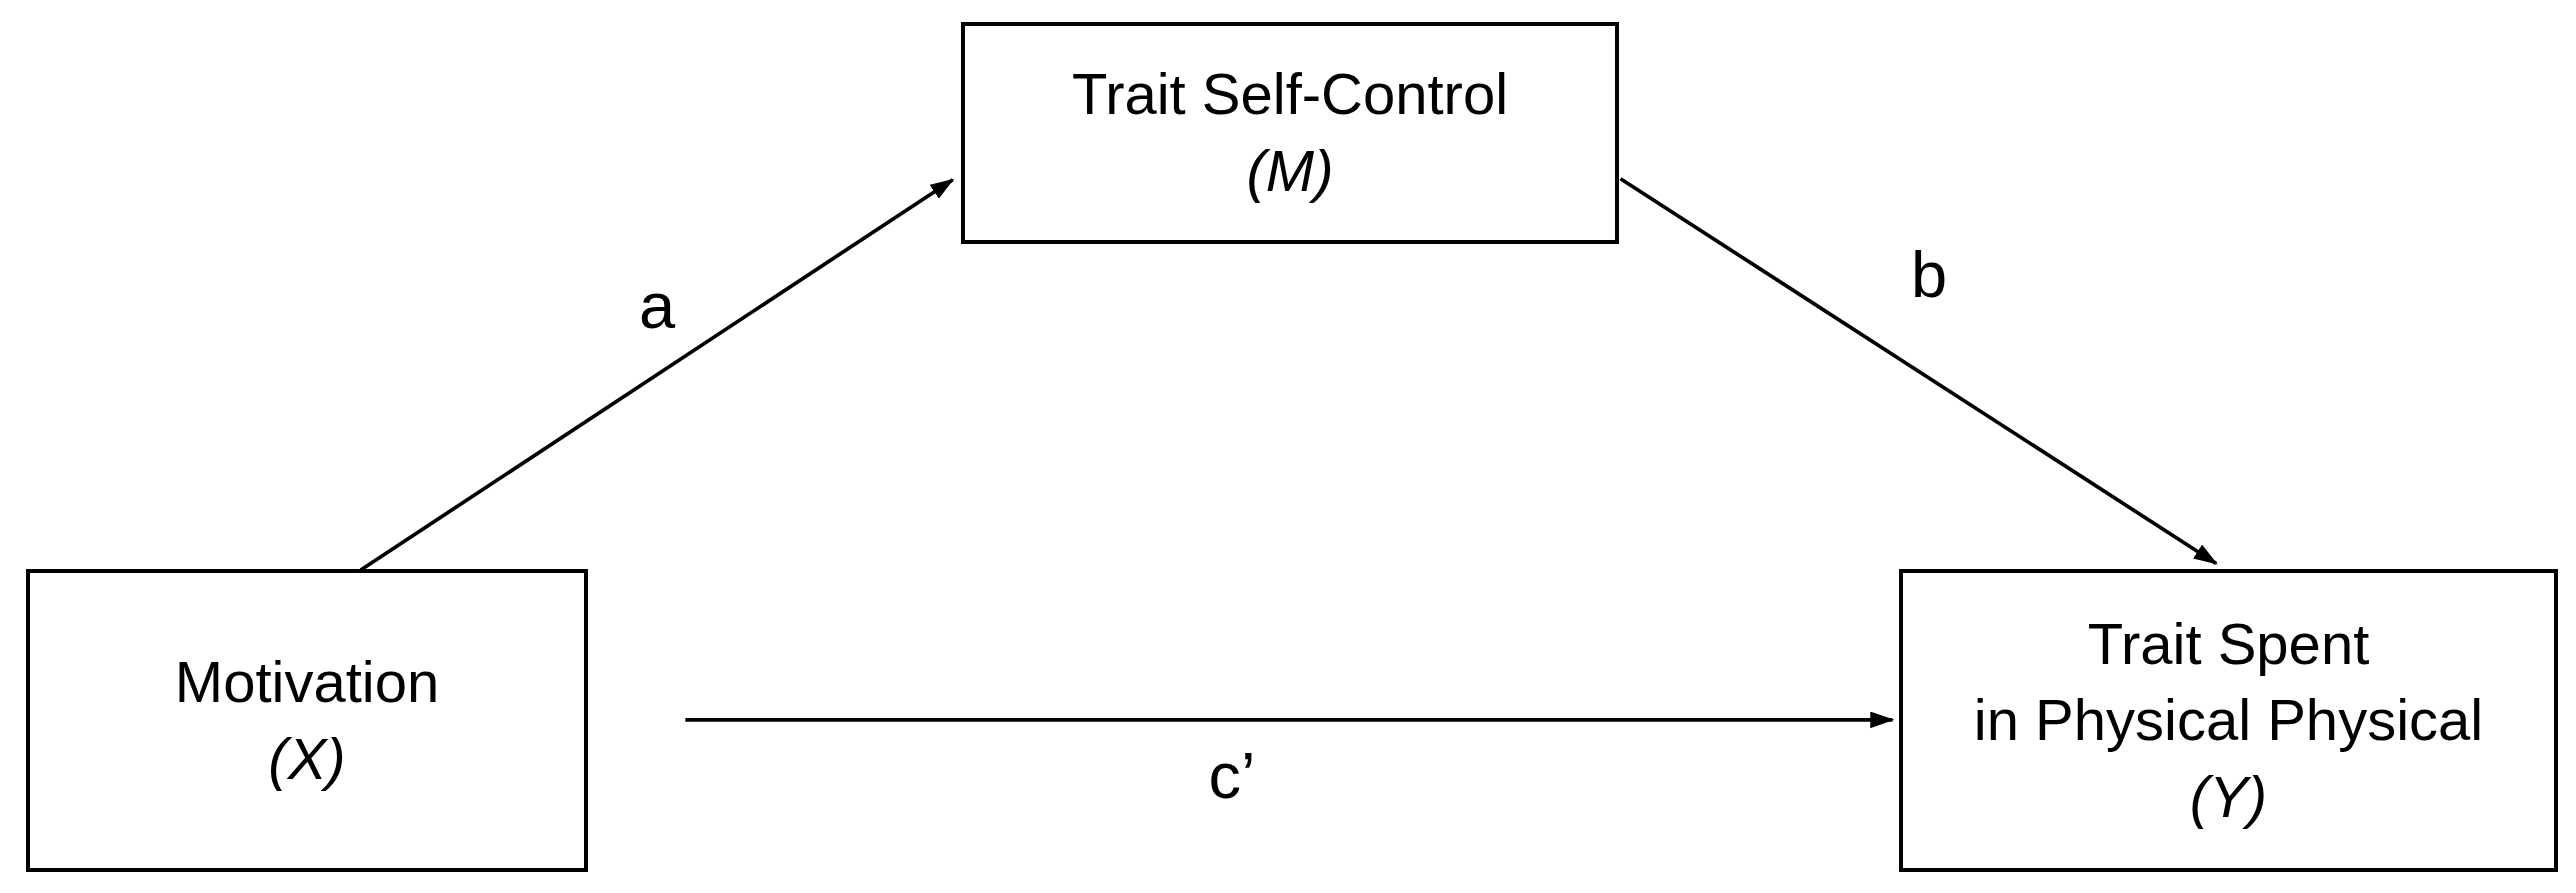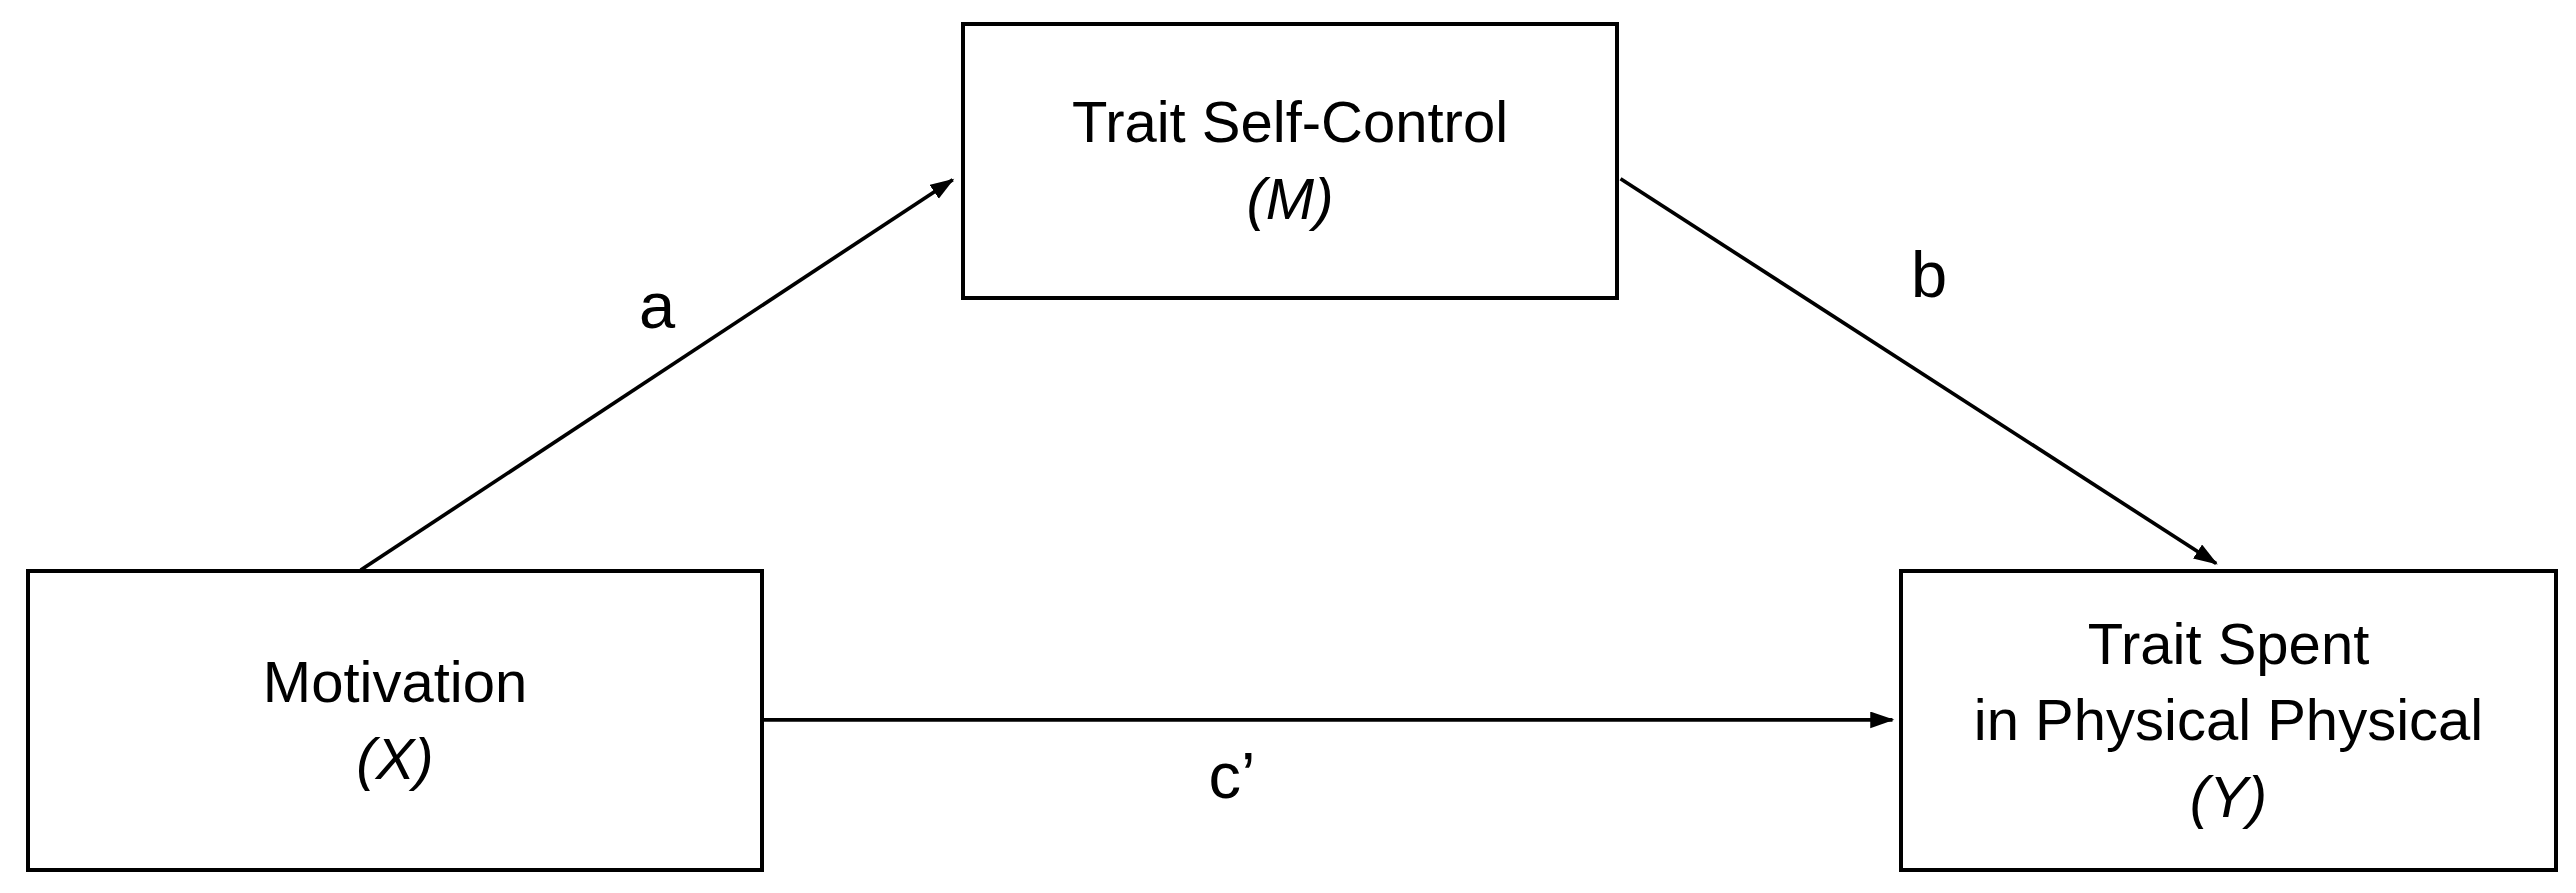--- a/index.html
+++ b/index.html
@@ -38,26 +38,26 @@
     justify-content: center;
     text-align: center;
     font-size: 58px;
     line-height: 1.32;
     color: #000000;
   }
   #node-m {
     left: 961px;
     top: 22px;
     width: 658px;
-    height: 278px;
+    height: 222px;
   }
   #node-x {
     left: 26px;
     top: 569px;
-    width: 738px;
+    width: 562px;
     height: 303px;
   }
   #node-y {
     left: 1899px;
     top: 569px;
     width: 659px;
     height: 303px;
   }
   .node-symbol {
     font-style: italic;

